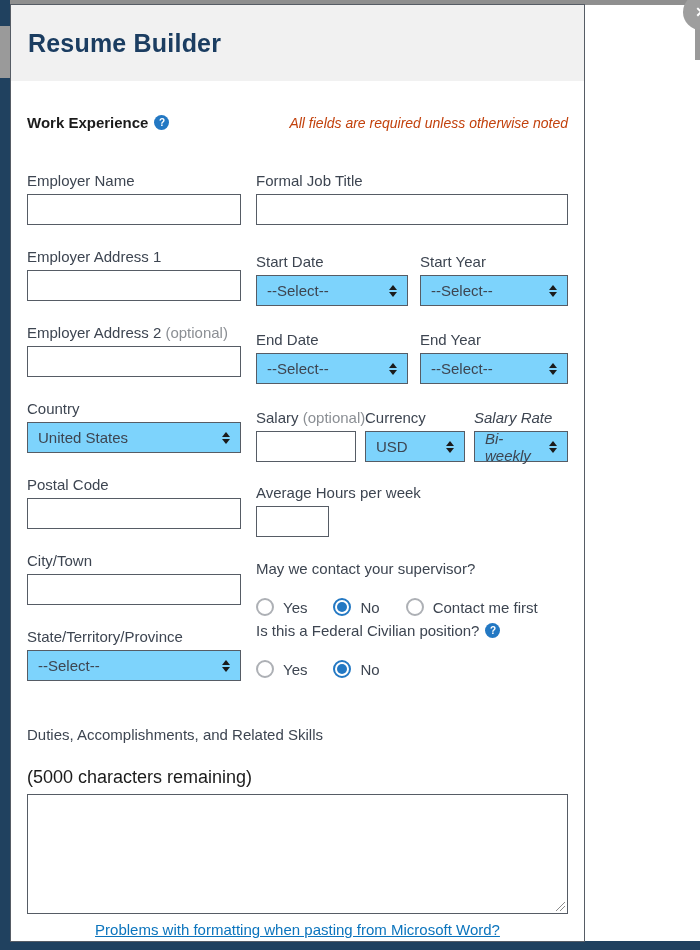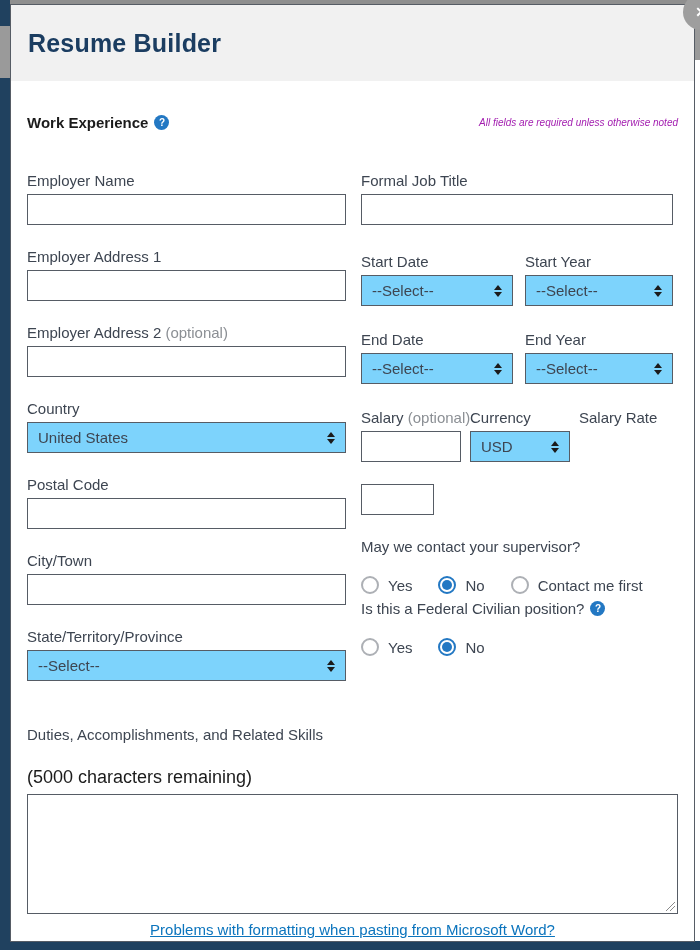--- a/index.html
+++ b/index.html
@@ -10,34 +10,34 @@
   .bd-top    { position:absolute; top:0; left:0; width:700px; height:5px;  background:#8f8f8f; }
   .bd-left   { position:absolute; top:0; left:0; width:10px;  height:950px; background:#20415f; }
   .bd-left-gray { position:absolute; top:26px; left:0; width:10px; height:52px; background:#9a9a9a; }
   .bd-bottom { position:absolute; bottom:0; left:0; width:700px; height:9px; background:#20415f; }
   .bd-right-gray { position:absolute; top:0; right:0; width:5px; height:60px; background:#9a9a9a; }
 
   .modal-close { position:absolute; z-index:5; top:-6px; left:683px; width:36px; height:36px;
     border-radius:50%; background:#9e9e9e; border:none; color:#ffffff; font-weight:bold;
     font-size:14px; line-height:36px; text-align:center; cursor:pointer; font-family:"Liberation Sans",sans-serif; }
 
-  .modal { position:absolute; z-index:2; left:10px; top:4px; width:685px; height:938px;
+  .modal { position:absolute; z-index:2; left:10px; top:4px; width:575px; height:938px;
     background:#ffffff; border:1px solid #565c65; }
 
   .modal-header { height:76px; background:#f1f1f1; display:flex; align-items:center; padding:0 17px; }
   .modal-header h1 { font-size:25px; font-weight:bold; color:#1b3d61; letter-spacing:0.2px; }
 
   .modal-body { padding:0 16px; }
 
   .section-head { margin-top:33px; display:flex; justify-content:space-between; align-items:center; }
   .section-title-wrap { display:flex; align-items:center; gap:6px; }
   .section-title { font-size:15px; font-weight:bold; color:#1b1b1b; }
   .help-icon { display:inline-flex; align-items:center; justify-content:center; width:15px; height:15px;
     border-radius:50%; background:#2378c3; color:#ffffff; font-size:10px; font-weight:bold; cursor:pointer; }
-  .required-note { font-size:10px; font-style:italic; color:#a21caf;text-align:center; }
+  .required-note { font-size:14px; font-style:italic; color:#c2410c;text-align:center; }
 
   .columns { display:flex; gap:15px; margin-top:41px; }
   .col-left { width:319px; }
   .col-right { width:312px; }
 
   .flabel { display:block; font-size:15px; color:#3d4551; margin-bottom:5px; white-space:nowrap; }
   .opt { color:#8b8f94; }
   .tinput { width:100%; height:31px; border:1px solid #565c65; background:#ffffff; font-size:15px;
     padding:0 8px; font-family:"Liberation Sans",sans-serif; color:#1b1b1b; }
   .field { margin-bottom:23px; }
@@ -50,21 +50,21 @@
   .spin i { display:block; width:0; height:0; border-left:4px solid transparent; border-right:4px solid transparent; }
   .spin .up { border-bottom:5px solid #1b1b1b; }
   .spin .dn { border-top:5px solid #1b1b1b; }
 
   .pair-row { display:flex; gap:12px; margin-bottom:25px; }
   .pair-row .cell-l { width:152px; }
   .pair-row .cell-r { width:148px; }
   .salary-row { display:flex; gap:9px; margin-bottom:22px; }
   .salary-row .cell-salary { width:100px; }
   .salary-row .cell-currency { width:100px; }
-  .salary-row .cell-rate { width:94px; }
+  .salary-row .cell-rate { width:94px;font-style:italic; }
   .hours-input { width:73px; }
 
   .question { font-size:15px; color:#3d4551; }
   .q-with-icon { display:flex; align-items:center; gap:6px; }
   .radio-row { display:flex; align-items:center; gap:26px; margin-top:21px; margin-bottom:6px; }
   .radio { display:flex; align-items:center; gap:9px; cursor:pointer;justify-content:space-between; }
   .rcircle { width:18px; height:18px; border-radius:50%; border:2px solid #adb0b5; background:#ffffff;
     display:flex; align-items:center; justify-content:center; flex:0 0 auto; }
   .rcircle.checked { border-color:#2378c3; }
   .rcircle.checked::after { content:""; width:10px; height:10px; border-radius:50%; background:#2378c3; }
@@ -223,24 +223,32 @@
               <div class="selectbox">
                 <span class="sel-value">USD</span>
                 <span class="spin">
                     <i class="up"></i>
                     <i class="dn"></i>
                   </span>
               </div>
             </div>
             <div class="cell-rate">
               <label class="flabel">Salary Rate</label>
-            </div>
-          </div>
-
-          <div class="field">
+              <div class="selectbox">
+                <span class="sel-value">Bi-weekly</span>
+                <span class="spin">
+                    <i class="up"></i>
+                    <i class="dn"></i>
+                  </span>
+              </div>
+            </div>
+          </div>
+
+          <div class="field">
+            <label class="flabel">Average Hours per week</label>
             <input class="tinput hours-input" type="text" value="" style="">
           </div>
 
           <div class="question">May we contact your supervisor?</div>
           <div class="radio-row">
             <label class="radio">
               <span class="rcircle"></span>
               <span class="rlabel">Yes</span>
             </label>
             <label class="radio">

